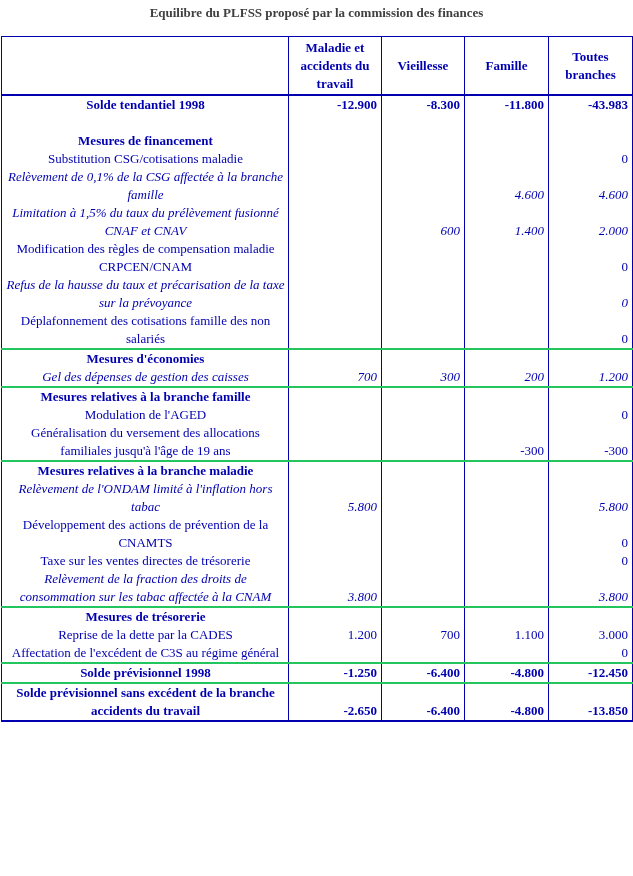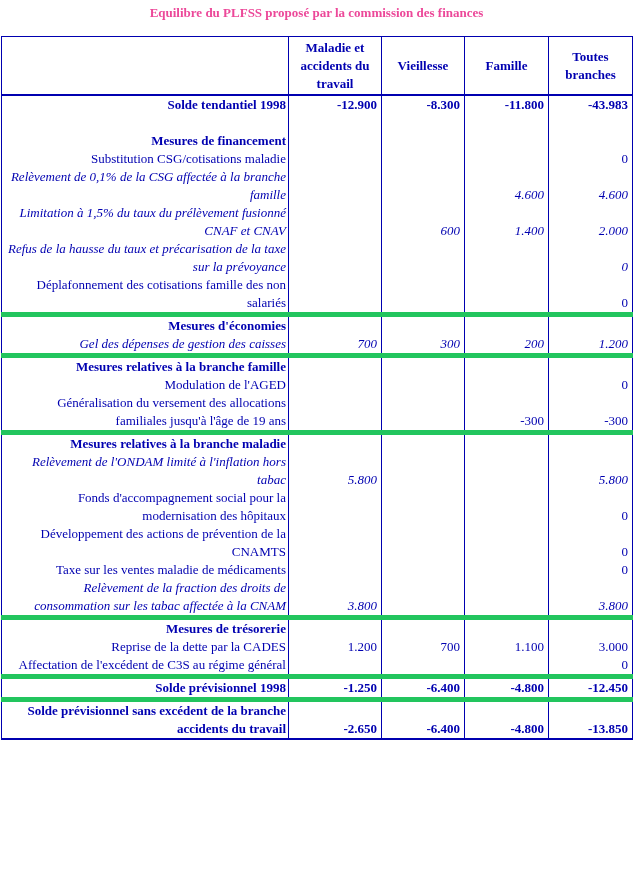--- a/index.html
+++ b/index.html
@@ -16,21 +16,21 @@
     width: 633px;
     box-sizing: border-box;
     padding: 5px 1px 0 1px;
   }
   .title {
     text-align: center;
     font-weight: bold;
     font-size: 13px;
     line-height: 16px;
     margin: 0 0 15px 0;
-    color: #ec4899;
+    color: #404040;
   }
   table.plfss {
     border-collapse: collapse;
     table-layout: fixed;
     width: 631px;
     border: 1px solid #0000B0;
     border-bottom-width: 2px;
   }
   col.c-label   { width: 287px; }
   col.c-maladie { width: 93px; }
@@ -51,33 +51,33 @@
     vertical-align: middle;
     height: 55px;
     line-height: 18px;
     padding: 1px 2px;
   }
   tbody td {
     line-height: 18px;
     padding: 0;
   }
   td.label {
-    text-align: right;
+    text-align: center;
     vertical-align: top;
     padding-left: 3px;
     padding-right: 2px;
     font-family: Liberation Serif, serif;
   }
   td.value {
     text-align: right;
     vertical-align: bottom;
     padding-right: 4px;
     padding-left: 2px;
   }
-  tr.section-start td { border-top: 5px solid #22c55e; }
+  tr.section-start td { border-top: 2px solid #22c55e; }
   tr.spacer td { height: 18px; }
   .bold { font-weight: bold; }
   .italic { font-style: italic; margin-top: 8px; }
 </style>
 </head>
 <body>
 
 <div class="page">
   <div class="title">Equilibre du PLFSS proposé par la commission des finances</div>
 
@@ -135,20 +135,27 @@
           <td class="value italic">4.600</td>
         </tr>
         <tr>
           <td class="label italic">Limitation à 1,5% du taux du prélèvement fusionné CNAF et CNAV</td>
           <td class="value italic"></td>
           <td class="value italic">600</td>
           <td class="value italic">1.400</td>
           <td class="value italic">2.000</td>
         </tr>
         <tr>
+          <td class="label">Modification des règles de compensation maladie CRPCEN/CNAM</td>
+          <td class="value"></td>
+          <td class="value"></td>
+          <td class="value"></td>
+          <td class="value">0</td>
+        </tr>
+        <tr>
           <td class="label italic">Refus de la hausse du taux et précarisation de la taxe sur la prévoyance</td>
           <td class="value italic"></td>
           <td class="value italic"></td>
           <td class="value italic"></td>
           <td class="value italic">0</td>
         </tr>
         <tr>
           <td class="label">Déplafonnement des cotisations famille des non salariés</td>
           <td class="value"></td>
           <td class="value"></td>
@@ -198,35 +205,28 @@
           <td class="value bold"></td>
         </tr>
         <tr>
           <td class="label italic">Relèvement de l'ONDAM limité à l'inflation hors tabac</td>
           <td class="value italic">5.800</td>
           <td class="value italic"></td>
           <td class="value italic"></td>
           <td class="value italic">5.800</td>
         </tr>
         <tr>
-          <td class="label">Fonds d'accompagnement social pour la modernisation des hôpitaux</td>
-          <td class="value"></td>
-          <td class="value"></td>
-          <td class="value"></td>
-          <td class="value">0</td>
-        </tr>
-        <tr>
           <td class="label">Développement des actions de prévention de la CNAMTS</td>
           <td class="value"></td>
           <td class="value"></td>
           <td class="value"></td>
           <td class="value">0</td>
         </tr>
         <tr>
-          <td class="label">Taxe sur les ventes maladie de médicaments</td>
+          <td class="label">Taxe sur les ventes directes de trésorerie</td>
           <td class="value"></td>
           <td class="value"></td>
           <td class="value"></td>
           <td class="value">0</td>
         </tr>
         <tr>
           <td class="label italic">Relèvement de la fraction des droits de consommation sur les tabac affectée à la CNAM</td>
           <td class="value italic">3.800</td>
           <td class="value italic"></td>
           <td class="value italic"></td>

